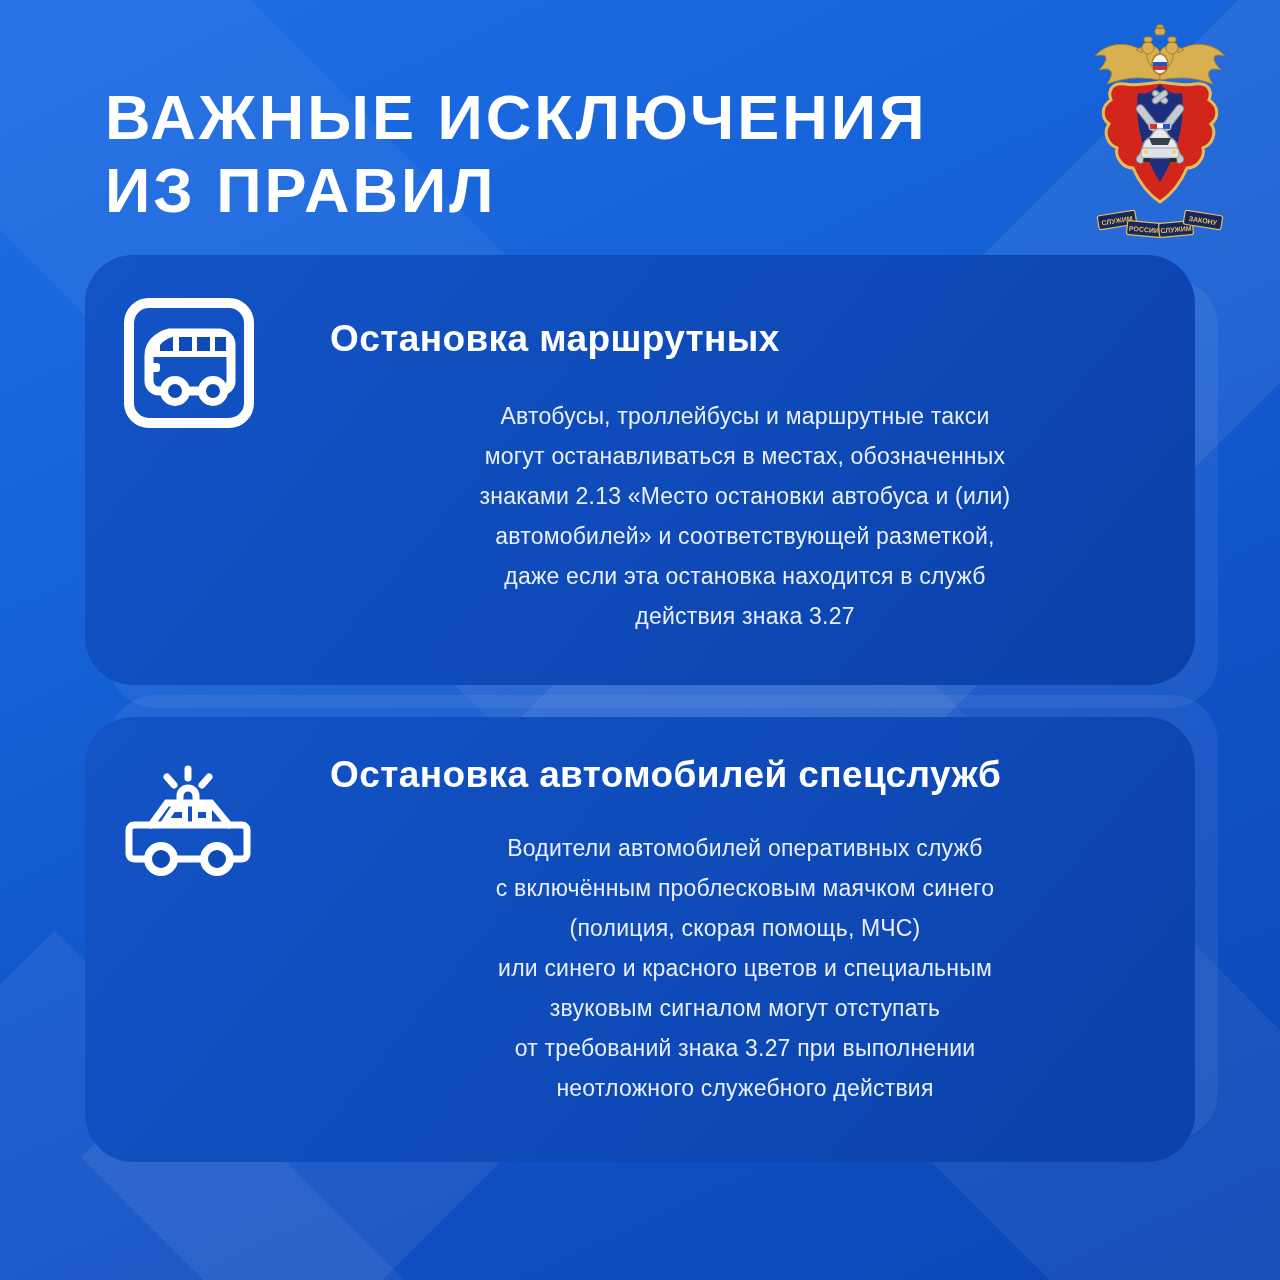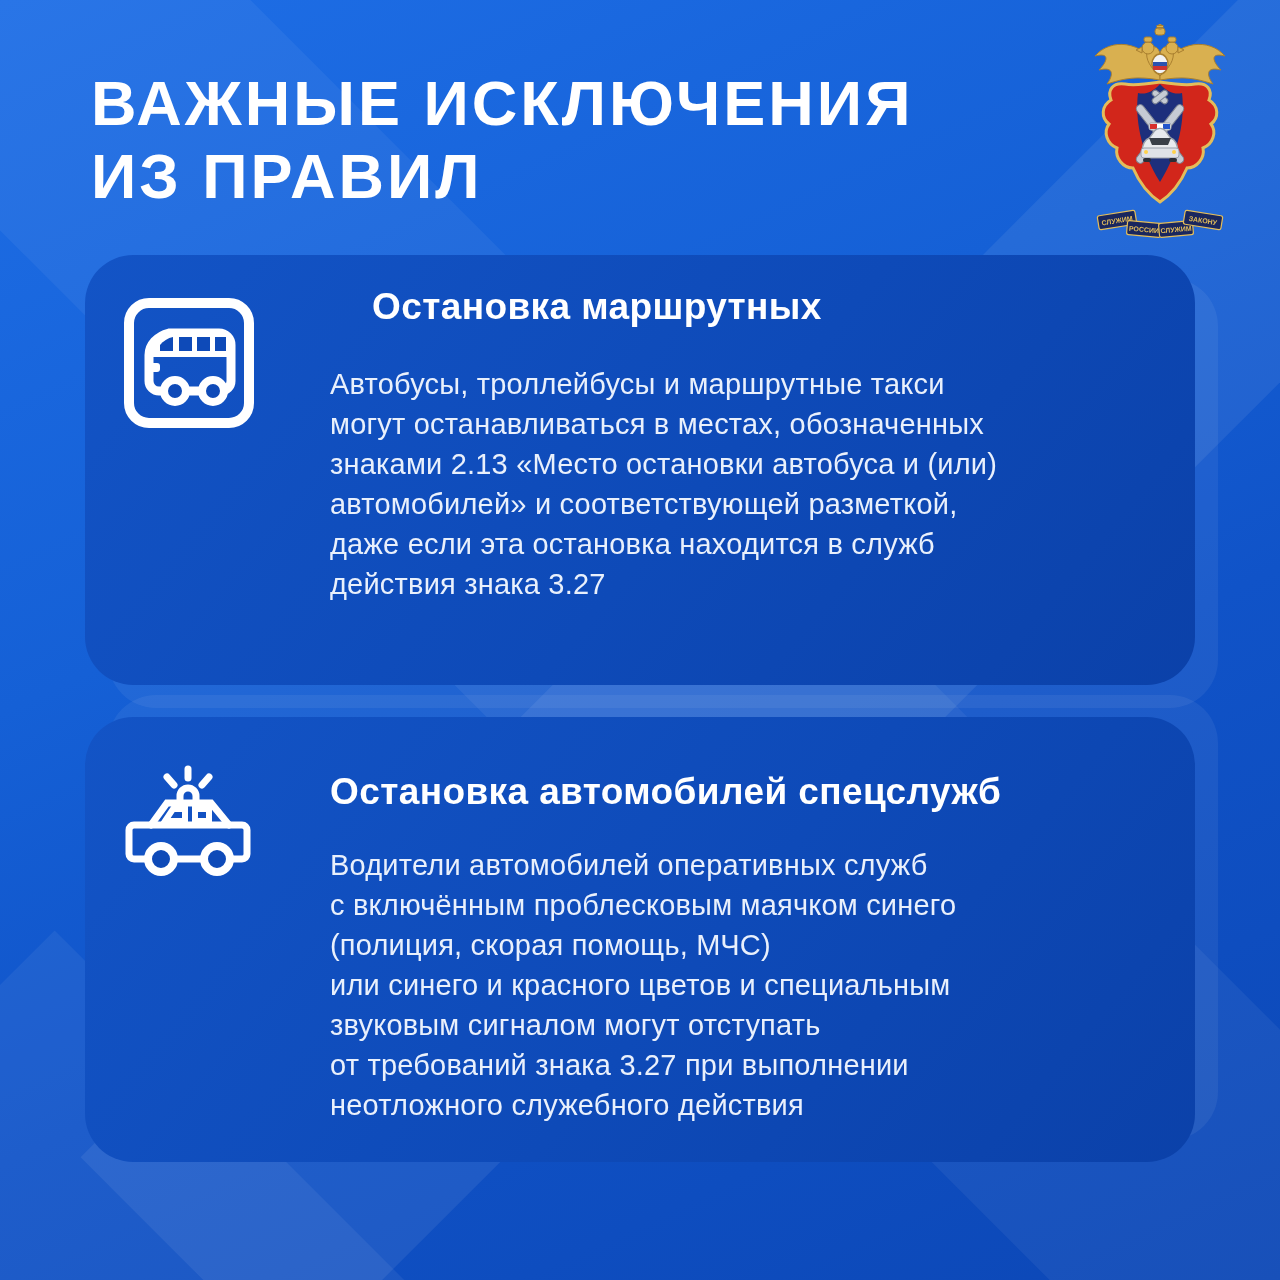--- a/index.html
+++ b/index.html
@@ -33,47 +33,47 @@
     left:108px;top:695px;width:1110px;height:445px;border-radius:48px;
     background:rgba(255,255,255,0.06);
   }
   .wedge{
     left:-260px;top:1090px;width:700px;height:600px;
     background:rgba(255,255,255,0.06);
     transform:rotate(45deg);
   }
   
   .title{
-    position:absolute;left:88px;top:64px;margin:3px;
+    position:absolute;left:88px;top:64px;margin:17px;
     color:#ffffff;font-weight:bold;font-size:63px;line-height:73px;
     letter-spacing:3px;text-transform:uppercase;
   }
   .title span{display:block;}
   .emblem{position:absolute;left:1085px;top:24px;width:150px;height:222px;}
   
   .card{
     position:absolute;left:85px;width:1110px;border-radius:48px;
     background:linear-gradient(130deg,#1354c6 0%,#0e4ab8 55%,#0b41a9 100%);
   }
   .card-1{top:255px;height:430px;}
   .card-2{top:717px;height:445px;}
   .card-icon{position:absolute;}
   .card-1 .card-icon{left:38px;top:40px;width:132px;height:136px;}
   .card-2 .card-icon{left:32px;top:44px;width:142px;height:122px;}
   .card-texts{position:absolute;left:245px;top:0;width:830px;}
   .card-heading{
     margin:0;color:#ffffff;font-weight:bold;
     font-size:37px;line-height:46px;letter-spacing:0.4px;
   }
-  .card-1 .card-heading{padding-top:29px;margin-left:42px;}
-  .card-2 .card-heading{padding-top:52px;}
+  .card-1 .card-heading{padding-top:61px;}
+  .card-2 .card-heading{padding-top:35px;}
   .card-heading span{display:block;}
   .card-body{
     margin:0;color:#e9f0fc;font-weight:normal;
-    font-size:29px;line-height:40px;letter-spacing:0.2px;
+    font-size:23px;line-height:40px;letter-spacing:0.2px;text-align:center;
   }
   .card-1 .card-body{padding-top:34px;}
   .card-2 .card-body{padding-top:30px;}
   .card-body span{display:block;}
 </style>
 </head>
 <body>
 
 <div class="poster">
 

